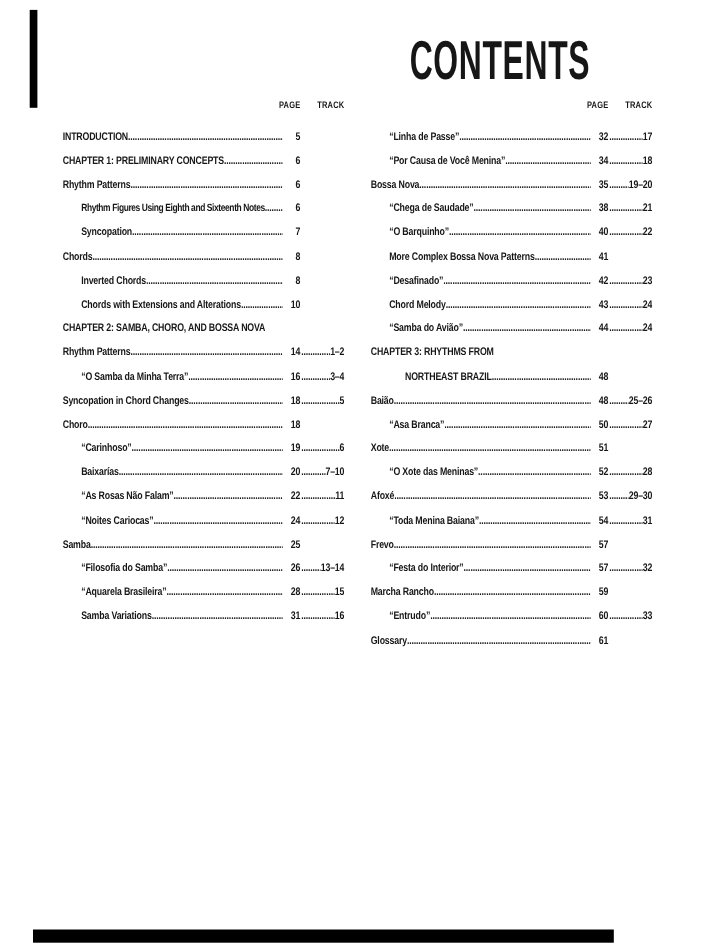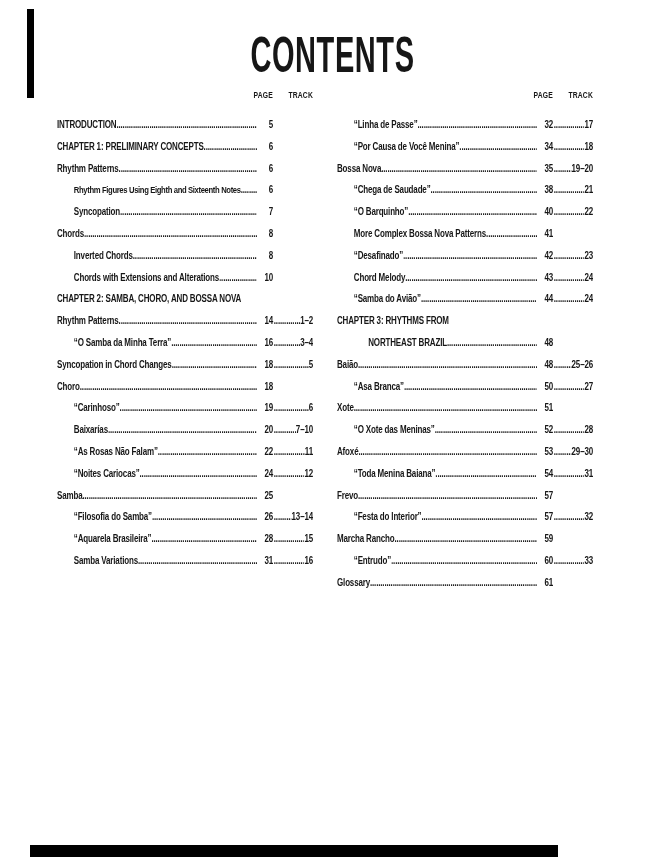--- a/index.html
+++ b/index.html
@@ -11,21 +11,21 @@
     color: #161616;
     overflow: hidden;
   }
 
   
   .artifact { position: absolute; background: #000; }
   .artifact-left { left: 27px; top: 9px; width: 7px; height: 89px; }
   .artifact-bottom { left: 30px; top: 845px; width: 528px; height: 12px; }
 
   
-  .page-title-wrap { position: absolute; top: 26px; left: 0; width: 596px; text-align: center; margin-left: 34px; }
+  .page-title-wrap { position: absolute; top: 26px; left: 0; width: 596px; text-align: right; }
   .page-title {
     display: inline-block;
     font-size: 50px;
     line-height: 58px;
     font-weight: 700;
     letter-spacing: 1px;
     transform: scaleX(0.58);
     transform-origin: 50% 50%;
     white-space: nowrap;
   }

